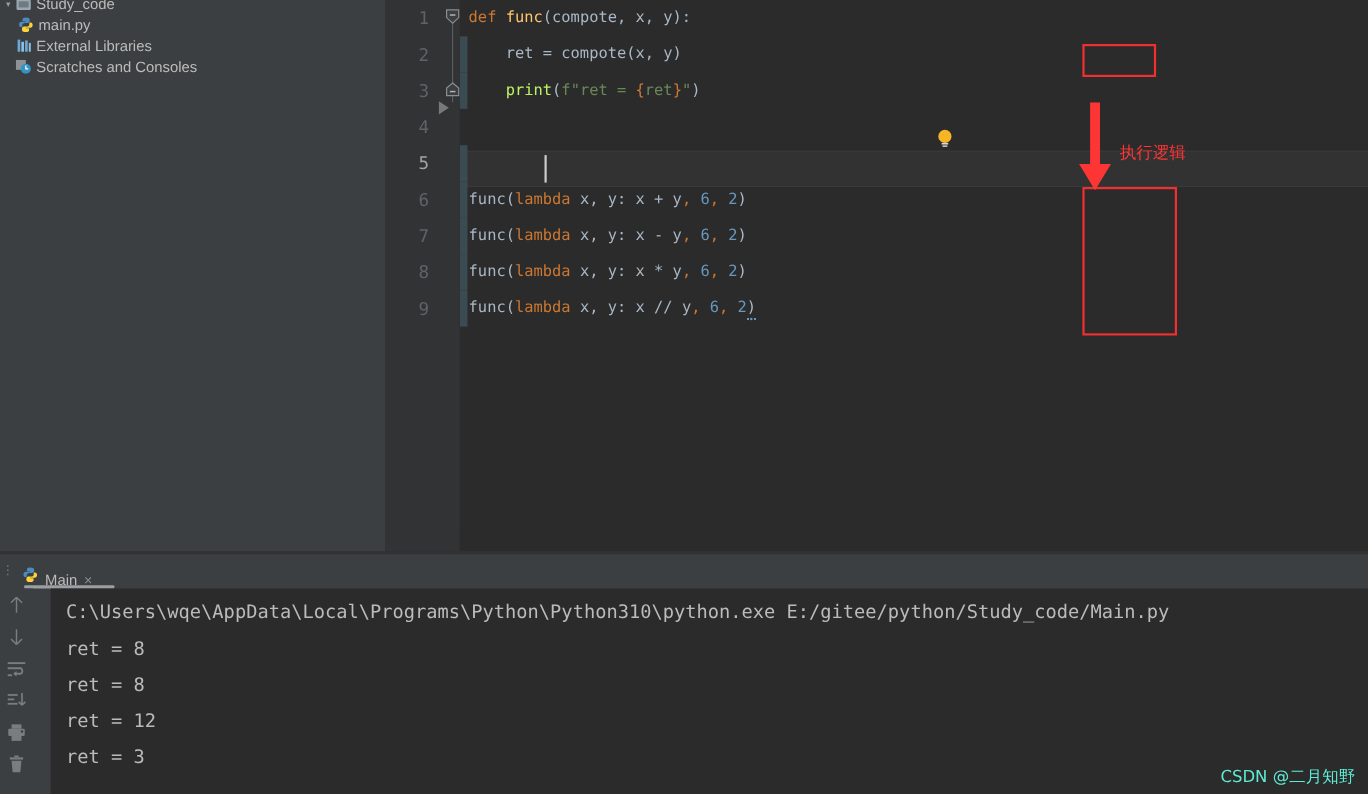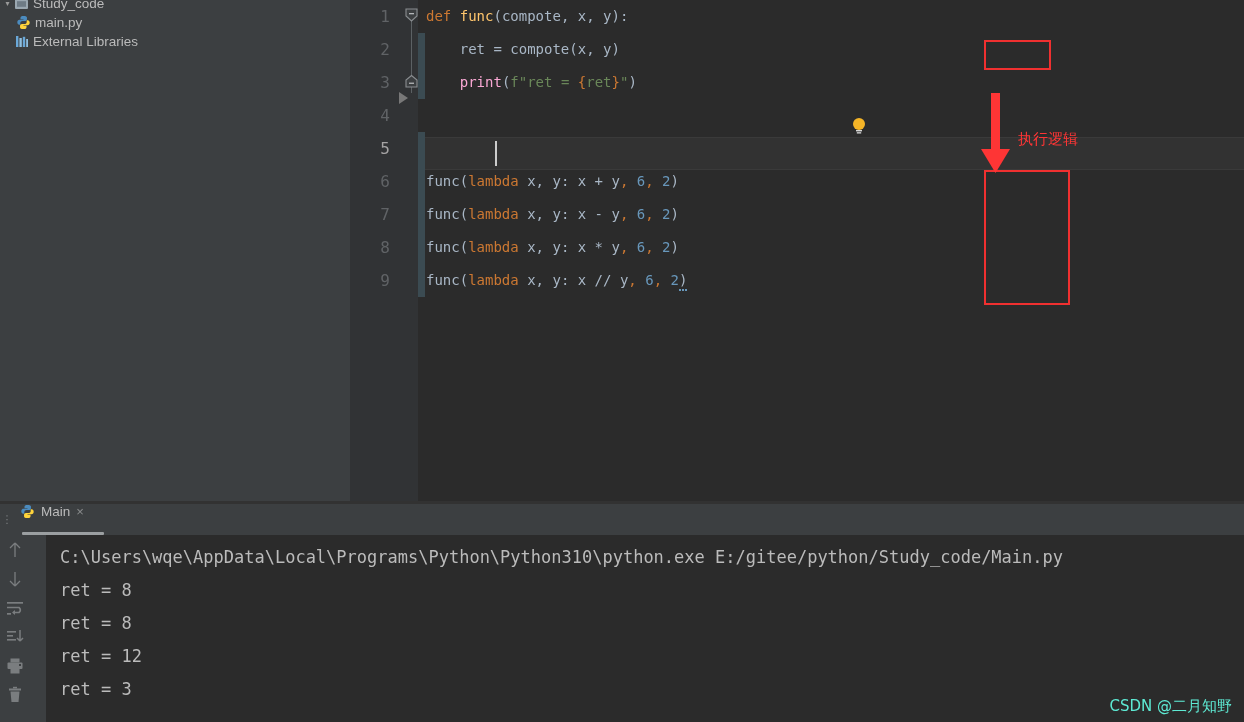--- a/index.html
+++ b/index.html
@@ -86,21 +86,21 @@
   }
   #bulb {
     position: absolute; left: 433px; top: 117px; width: 16px; height: 18px;
   }
   
   .t-kw  { color: #cc7832; }
   .t-fn  { color: #ffc66d; }
   .t-var { color: #a9b7c6; }
   .t-num { color: #6897bb; }
   .t-str { color: #6a8759; }
-  .t-pre { color: #f9a8d4; }
+  .t-pre { color: #bef264; }
   .t-brace { color: #cc7832; }
   .squiggle {
     border-bottom: 2px dotted #6897bb; padding-bottom: 1px;
   }
 
   
   #box-xy {
     position: absolute; left: 634px; top: 40px; width: 67px; height: 30px;
     border: 2px solid #f03030; pointer-events: none;
   }
@@ -122,21 +122,21 @@
   }
   #run-tabbar {
     position: absolute; left: 0; top: 0; width: 1244px; height: 31px;
     background: #3c3f41; display: flex; align-items: center;
   }
   #tab-drag-handle {
     width: 14px; color: #7a7d7f; font-size: 11px; text-align: center;
     line-height: 31px;
   }
   #run-tab {
-    position: relative; display: flex; align-items: flex-start; height: 31px;
+    position: relative; display: flex; align-items: flex-end; height: 31px;
     padding: 0 8px 0 6px; gap: 6px;
   }
   #run-tab .tab-label { color: #bbbbbb; font-size: 13.5px; }
   #run-tab .tab-close { color: #8a8c8d; font-size: 13px; }
   #run-tab-underline {
     position: absolute; left: 8px; bottom: 0; width: 82px; height: 3px;
     background: #9b9fa1; border-radius: 1px;
   }
   #run-toolbar {
     position: absolute; left: 0; top: 31px; width: 30px; height: 187px;
@@ -205,20 +205,31 @@
         <svg width="14" height="13" viewBox="0 0 14 13">
           <rect x="1" y="1" width="2.4" height="11" fill="#6aa8d8"></rect>
           <rect x="4.4" y="3" width="2.4" height="9" fill="#8fbfe0"></rect>
           <rect x="7.8" y="1.8" width="2.4" height="10.2" fill="#6aa8d8"></rect>
           <rect x="11.2" y="4" width="1.8" height="8" fill="#8fbfe0"></rect>
         </svg>
       </span>
       <span class="tw-label">External Libraries</span>
     </div>
 
+    <div class="tree-row indent-0">
+      <span class="tw-arrow"></span>
+      <span class="tw-icon">
+        <svg width="15" height="14" viewBox="0 0 15 14">
+          <rect x="0.5" y="0.5" width="9" height="9" fill="#8d9296"></rect>
+          <circle cx="9.5" cy="8.5" r="4.6" fill="#3592c4"></circle>
+          <path d="M9.5 5.6v3h2.2" stroke="#ffffff" stroke-width="1.1" fill="none"></path>
+        </svg>
+      </span>
+      <span class="tw-label">Scratches and Consoles</span>
+    </div>
   </div>
 
   <div id="editor-panel">
 
     <div id="current-line-hl"></div>
 
     <div id="gutter">
       <div id="gutter-numbers">
         <div class="lnum">1</div>
         <div class="lnum">2</div>

